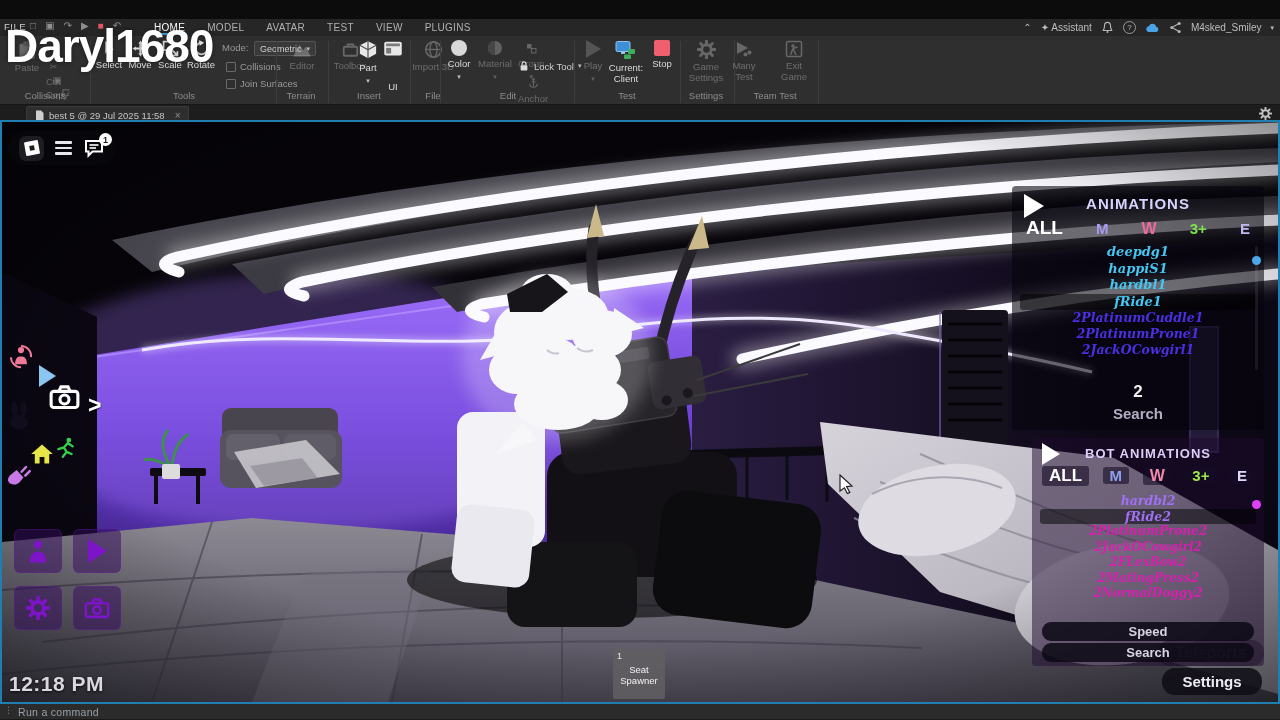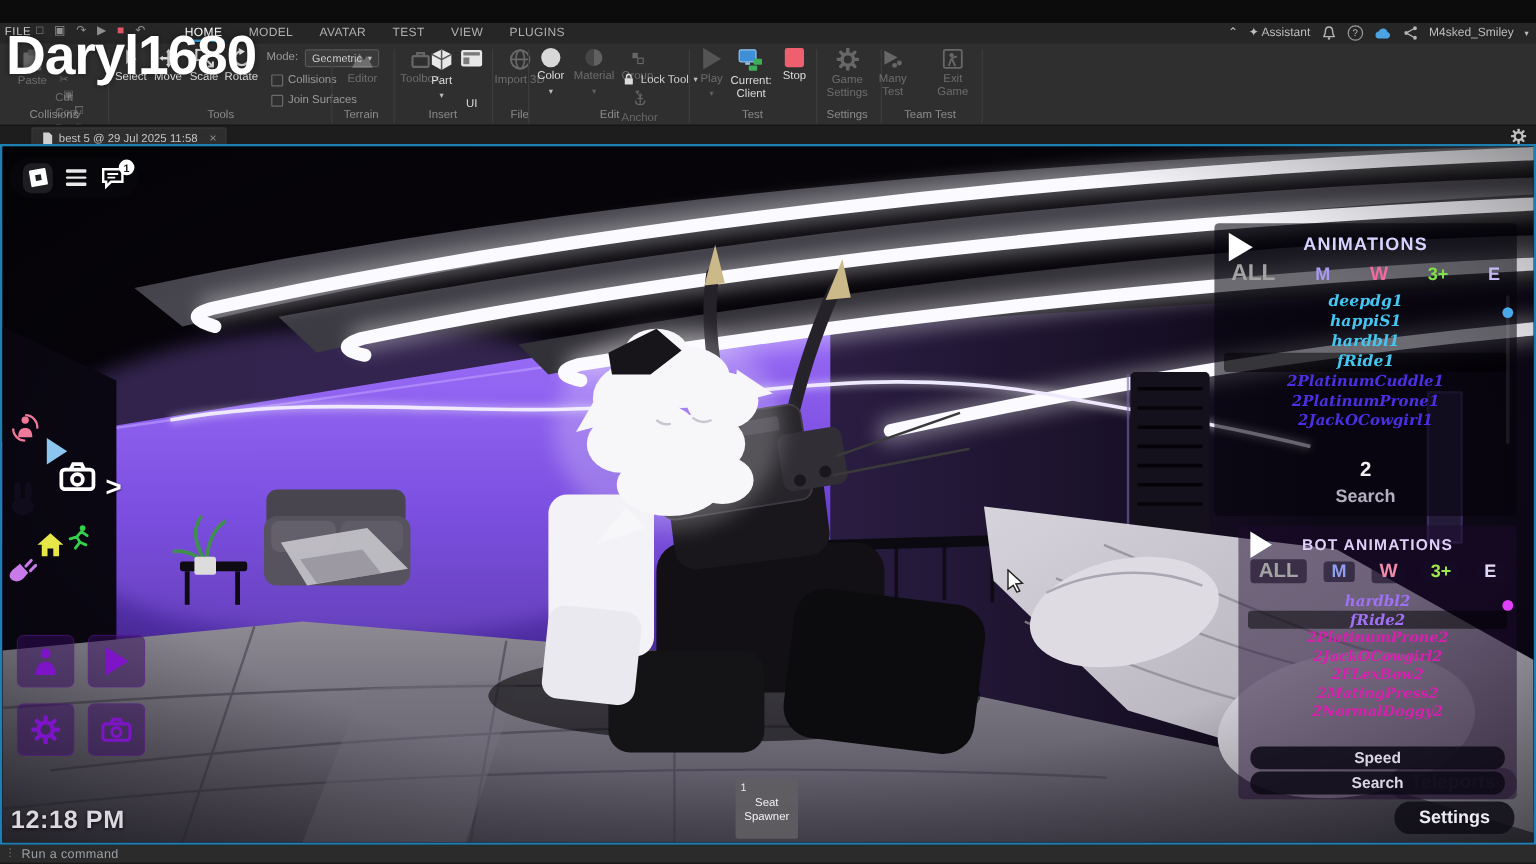--- a/index.html
+++ b/index.html
@@ -62,21 +62,21 @@
         color:#f2f2f2;font-size:9.5px;text-align:center;line-height:11px;padding-top:15px;box-sizing:border-box;}
   .seat .cnt{position:absolute;left:4px;top:2px;font-size:9px;color:#e8e8e8;}
   .cursor{position:absolute;left:836px;top:352px;}
   
   .panel{position:absolute;border-radius:4px;color:#fff;}
   .p-anim{left:1010px;top:64px;width:252px;height:244px;background:rgba(6,3,12,.58);}
   .p-bot{left:1030px;top:316px;width:232px;height:228px;background:rgba(30,10,45,.5);z-index:6;}
   .pplay{position:absolute;width:0;height:0;border-left:20px solid #fff;border-top:12px solid transparent;border-bottom:12px solid transparent;}
   .ptitle{position:absolute;left:0;right:0;text-align:center;font-weight:bold;color:#d6d3ff;letter-spacing:1px;}
   .frow{position:absolute;left:14px;right:14px;display:flex;justify-content:space-between;align-items:baseline;}
-  .f-all{font-size:19px;font-weight:bold;color:#a3a3a3;}
+  .f-all{font-size:19px;font-weight:bold;color:#ffffff;}
   .f-m{font-size:15px;font-weight:bold;color:#a99af2;}
   .f-w{font-size:16px;font-weight:bold;color:#f06a9e;}
   .f-3{font-size:15px;font-weight:bold;color:#7ee24a;}
   .f-e{font-size:15px;font-weight:bold;color:#c4b8f4;}
   .fbox{background:rgba(22,12,36,.6);border-radius:3px;padding:0 7px;}
   .alist{position:absolute;left:8px;right:8px;text-align:center;font-family:"DejaVu Serif",serif;font-style:italic;font-weight:bold;}
   .alist .it{position:relative;font-size:13px;line-height:16.5px;color:#44c6f0;}
   .alist .it2{font-size:12.5px;line-height:16px;color:#4b2fe2;}
   .alist .hl{background:rgba(0,0,0,.5);border-radius:3px;}
   .blist .it{color:#a070f5;font-size:12.5px;line-height:15.5px;}

